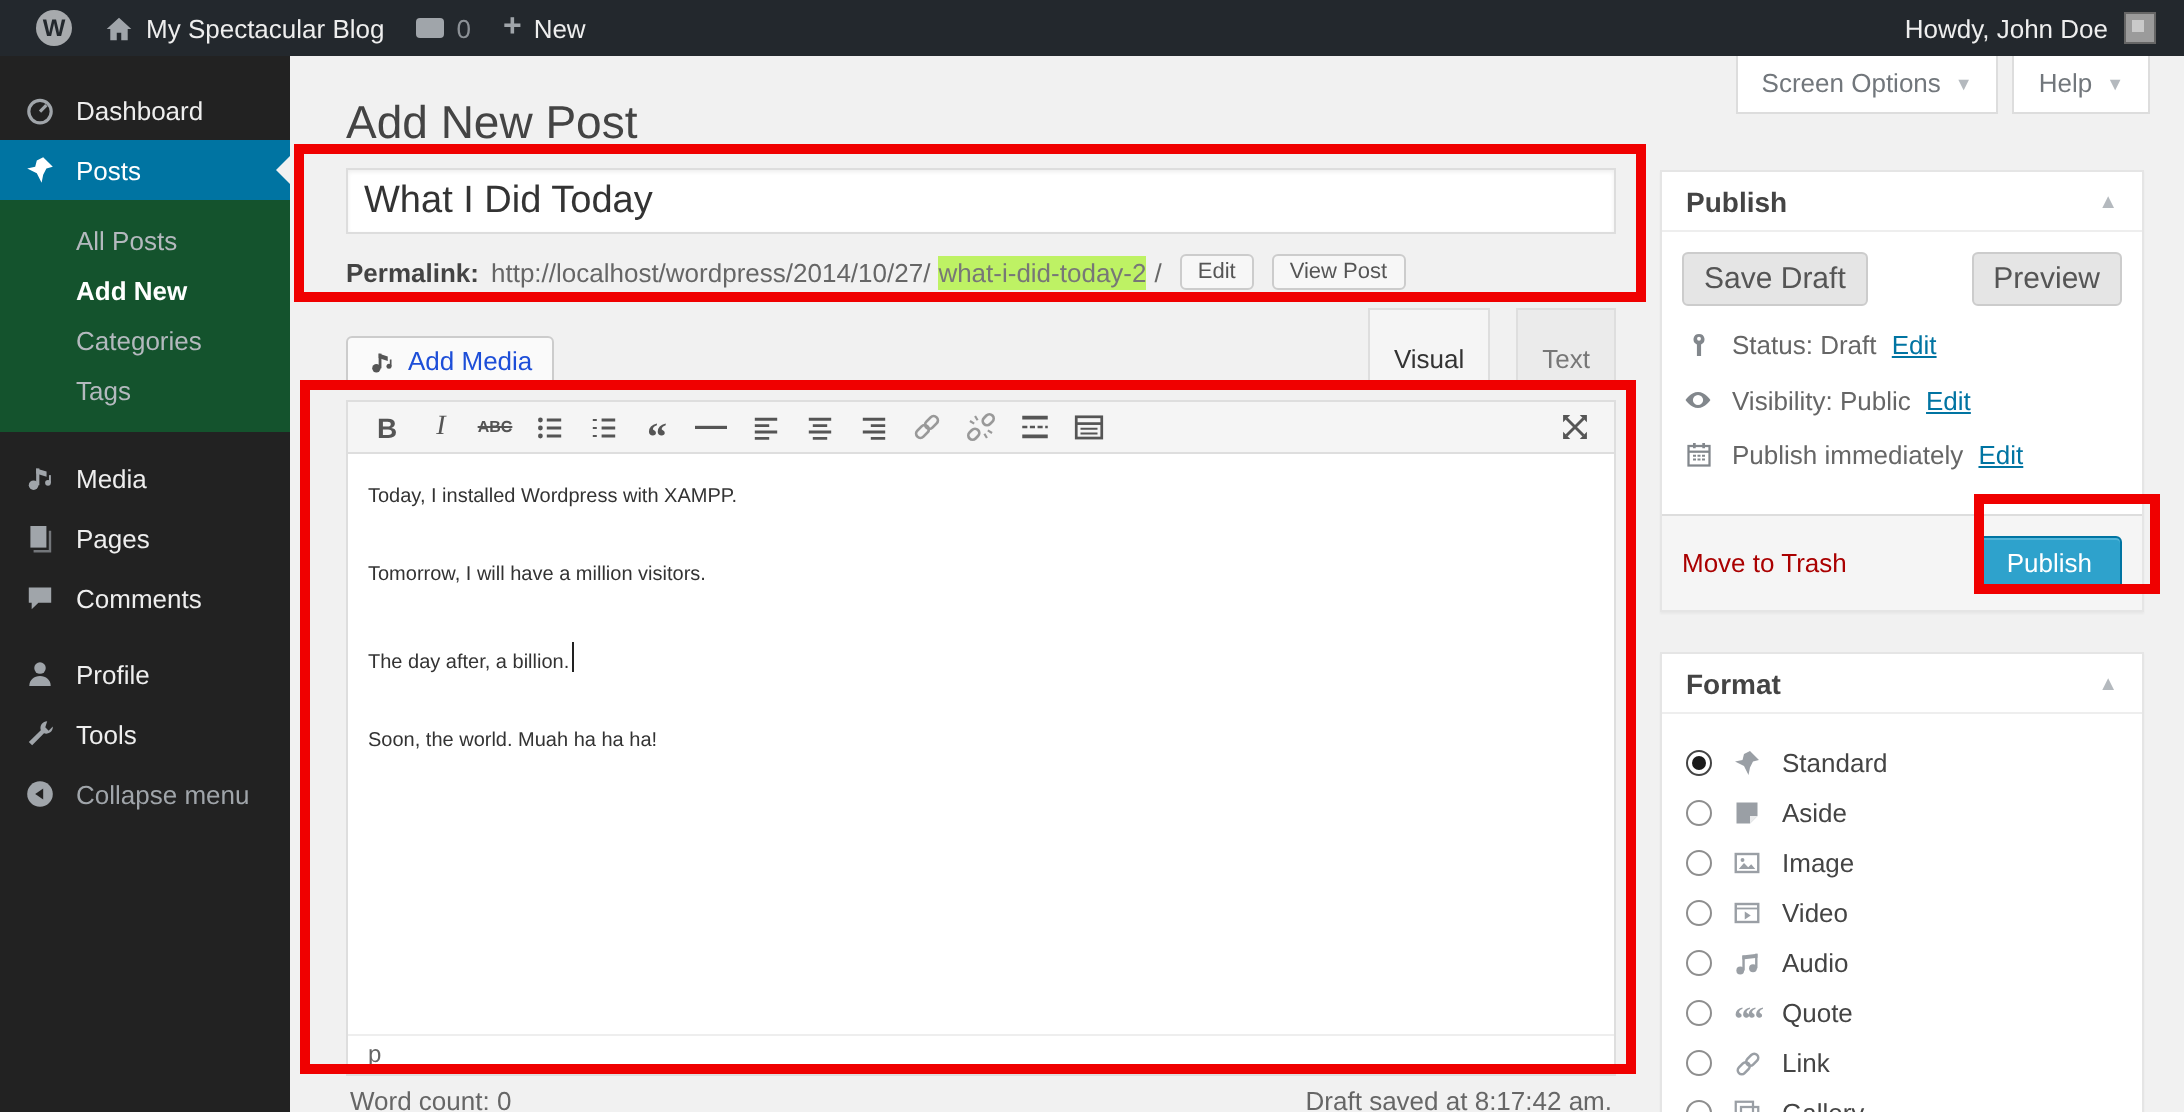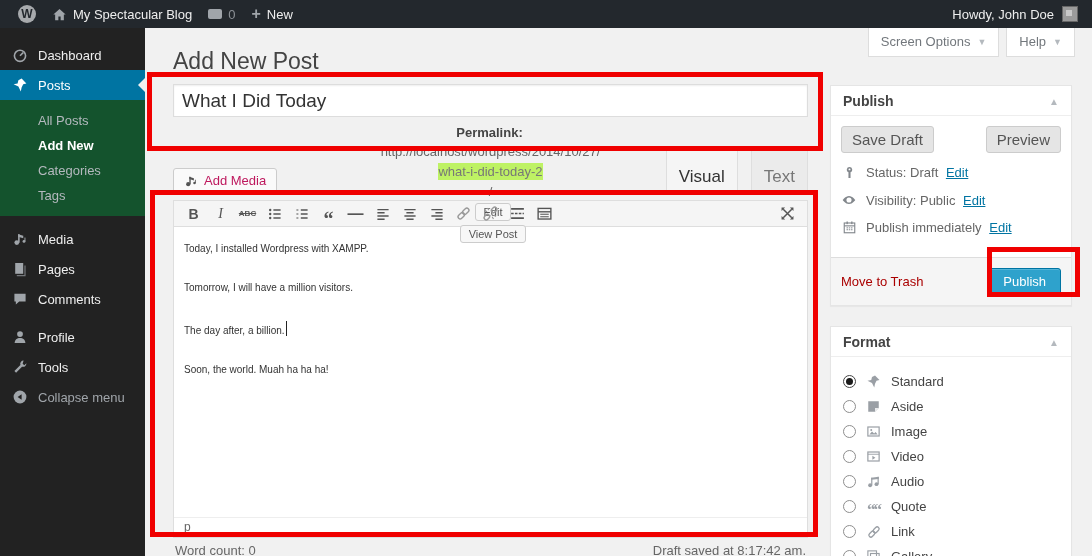--- a/index.html
+++ b/index.html
@@ -41,31 +41,31 @@
   .content { position:absolute; top:28px; left:145px; right:0; bottom:0; background:#f1f1f1; }
   .top-tabs { position:absolute; top:0; right:17px; display:flex; gap:7px; z-index:5; }
   .top-tab { background:#fff; border:1px solid #ddd; border-top:none; color:#72777c; font-size:13px;
     padding:6px 12px 7px; display:flex; align-items:center; gap:7px; cursor:pointer; }
   .caret-down { font-size:9px; color:#b4b9be; }
   .page-title { position:absolute; left:28px; top:20px; font-size:23px; font-weight:400; color:#444; }
 
   .main-col { position:absolute; left:28px; top:56px; width:635px; }
   .title-input { width:100%; height:33px; border:1px solid #ddd; background:#fff; color:#333;
     font-size:19px; padding:2px 8px; font-family:"Liberation Sans",sans-serif; box-shadow:inset 0 1px 2px rgba(0,0,0,.07); }
-  .permalink-row { margin-top:8px; height:22px; display:flex; align-items:center; font-size:13px; color:#666; gap:4px;flex-direction:column; }
+  .permalink-row { margin-top:8px; height:22px; display:flex; align-items:center; font-size:13px; color:#666; gap:4px; }
   .permalink-label { font-weight:bold; color:#444; margin-right:2px; }
   .permalink-slug { background:#bef264; color:#777; padding:1px 0; }
   .small-btn { font-size:11px; color:#555; background:#f7f7f7; border:1px solid #ccc; border-radius:3px;
     padding:2px 8px; margin-left:5px; cursor:pointer; white-space:nowrap; }
 
   .media-row { margin-top:19px; height:27px; display:flex; justify-content:space-between; align-items:flex-end; }
   .add-media-btn { display:flex; align-items:center; gap:6px; background:#fafafa; border:1px solid #ccc;
-    border-radius:3px; padding:4px 10px; font-size:13px; color:#be185d; cursor:pointer; }
+    border-radius:3px; padding:4px 10px; font-size:13px; color:#1d4ed8; cursor:pointer; }
   .editor-tabs { display:flex; }
-  .editor-tab { font-size:17px; padding:17px 12px 6px; cursor:pointer; }
+  .editor-tab { font-size:13px; padding:17px 12px 6px; cursor:pointer; }
   .editor-tab.active { background:#f5f5f5; border:1px solid #dedede; border-bottom:none; color:#333; }
   .editor-tab.inactive { background:#ebebeb; border:1px solid #dedede; border-bottom:none; color:#777; margin-left:13px; }
 
   .editor-box { margin-top:7px; border:1px solid #dedede; background:#fff; }
   .mce-toolbar { height:26px; background:#f5f5f5; border-bottom:1px solid #dedede; display:flex; align-items:center; padding:0 6px; }
   .tb-btn { width:27px; height:22px; display:flex; align-items:center; justify-content:center; color:#555; cursor:pointer; }
   .tb-bold { font-weight:bold; font-size:14px; }
   .tb-italic { font-style:italic; font-family:"Liberation Serif",serif; font-size:14px; }
   .tb-strike { font-size:8px; font-weight:bold; text-decoration:line-through; }
   .tb-quote { font-family:"Liberation Serif",serif; font-weight:bold; font-size:20px; line-height:0.4; padding-top:10px; }

